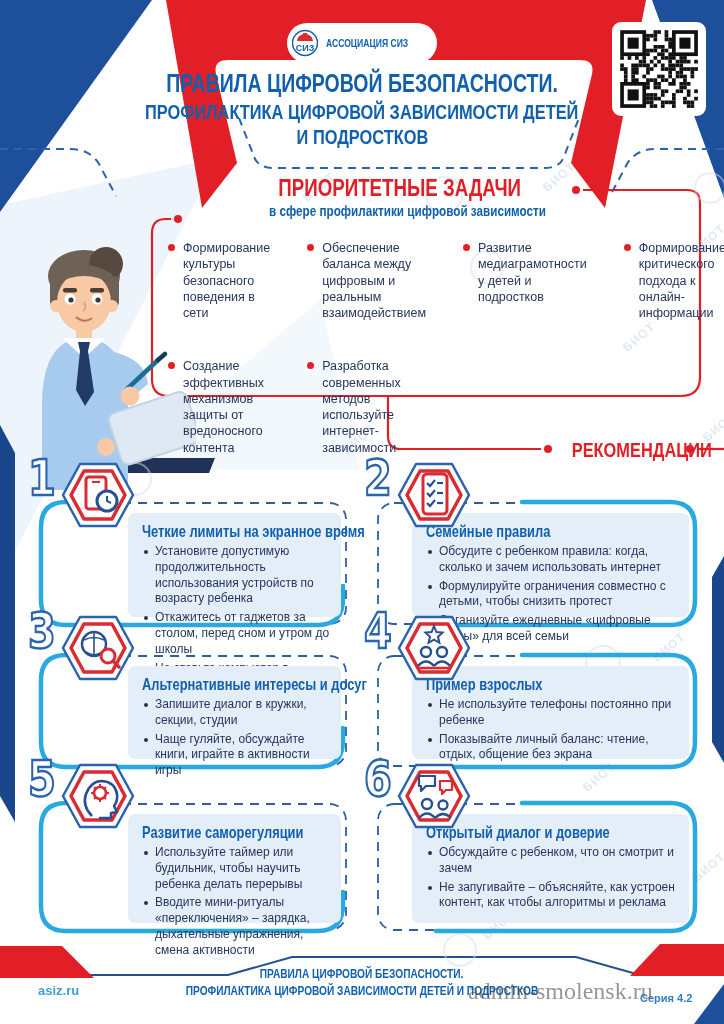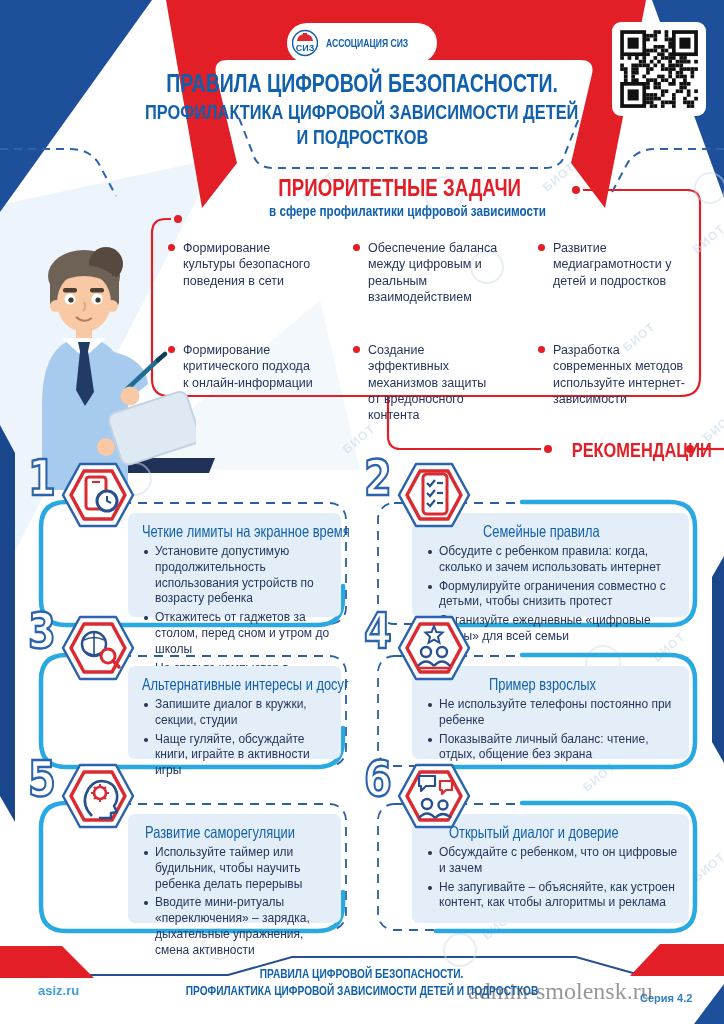--- a/index.html
+++ b/index.html
@@ -15,40 +15,40 @@
              display:flex;align-items:center;justify-content:center;gap:8px;z-index:3;}
   .logo-label{color:#1160ae;font-weight:bold;font-size:11px;}
   .qr-box{left:612px;top:22px;width:94px;height:94px;background:#fff;border-radius:9px;z-index:3;}
   .hdr-title{left:0;top:68px;width:724px;text-align:center;color:#1160ae;font-weight:bold;z-index:3;line-height:1.22;}
   .hdr-title .l1{font-size:25px;}
   .hdr-title .l2,.hdr-title .l3{font-size:21px;}
 
   
   .prio-title{left:230px;top:174px;width:340px;text-align:center;color:#e21e26;font-weight:bold;font-size:24px;z-index:3;}
   .prio-sub{left:185px;top:202px;width:400px;text-align:right;color:#1160ae;font-weight:bold;font-size:15px;z-index:3;}
-  .prio-grid{left:168px;top:240px;width:518px;z-index:3;display:grid;grid-template-columns:1fr 1fr 1fr;
+  .prio-grid{left:168px;top:240px;width:518px;z-index:3;display:grid;grid-template-columns:1fr 1fr 1fr 1fr;
              column-gap:20px;row-gap:27px;gap:37px;}
   .prio-item{display:flex;gap:8px;align-items:flex-start;}
   .prio-dot{width:7px;height:7px;border-radius:50%;background:#e21e26;flex:0 0 7px;margin-top:4px;}
   .prio-text{font-size:12.5px;line-height:1.3;color:#26365c;font-weight:500;}
 
   
   .rec-title{left:552px;top:438px;width:140px;text-align:left;color:#e21e26;font-weight:bold;font-size:21px;z-index:3;}
 
   
   .card{position:absolute;z-index:3;}
   .card-border{position:absolute;left:0;top:0;overflow:visible;}
   .card-num{position:absolute;left:-8px;top:-44px;font-family:"DejaVu Sans",sans-serif;font-weight:bold;
             font-size:50px;line-height:1;color:#ffffff;-webkit-text-stroke:2.5px #2b63ac;
             transform:scaleX(0.8);transform-origin:left top;z-index:1;}
   .card-hex{position:absolute;left:24px;top:-36px;width:76px;height:68px;z-index:2;}
   .card-panel{position:absolute;top:16px;bottom:13px;right:11px;background:#e4eef8;border-radius:7px;}
   .card.side-left  .card-panel{left:92px;}
   .card.side-right .card-panel{left:40px;}
-  .card-title{margin:9px 0 1px 14px;color:#1160ae;font-weight:normal;font-size:16.5px;text-align:center;}
+  .card-title{margin:9px 0 1px 14px;color:#1160ae;font-weight:bold;font-size:16.5px;}
   .card-bullets{margin:3px 0 0 0;padding:0 8px 0 16px;list-style:none;}
   .card-bullets li{display:flex;gap:7px;margin:3px 0;}
   .b-dot{width:4px;height:4px;border-radius:50%;background:#233456;flex:0 0 4px;margin-top:6px;}
   .b-text{font-size:12px;line-height:1.32;color:#26365c;font-weight:500;}
 
   
   .foot-center{left:120px;top:966px;width:484px;text-align:center;color:#1160ae;font-weight:bold;
                font-size:13px;line-height:1.28;z-index:4;}
   .foot-site{left:38px;top:983px;font-size:13px;font-weight:bold;color:#3f9fd8;z-index:4;}
   .foot-series{left:640px;top:992px;font-size:11px;font-weight:bold;color:#2f7fc1;z-index:4;}
@@ -556,21 +556,21 @@
             </g>
         </svg>
       </div>
       <div class="card-panel">
         <div class="card-title">
           <span class="condensed cl" style="--sx:.8">Открытый диалог и доверие</span>
         </div>
         <ul class="card-bullets">
             <li>
               <span class="b-dot"></span>
-              <span class="b-text">Обсуждайте с ребенком, что он цифровые и зачем</span>
+              <span class="b-text">Обсуждайте с ребенком, что он смотрит и зачем</span>
             </li>
             <li>
               <span class="b-dot"></span>
               <span class="b-text">Не запугивайте – объясняйте, как устроен контент, как чтобы алгоритмы и реклама</span>
             </li>
           </ul>
       </div>
     </div>
     </div>
 

